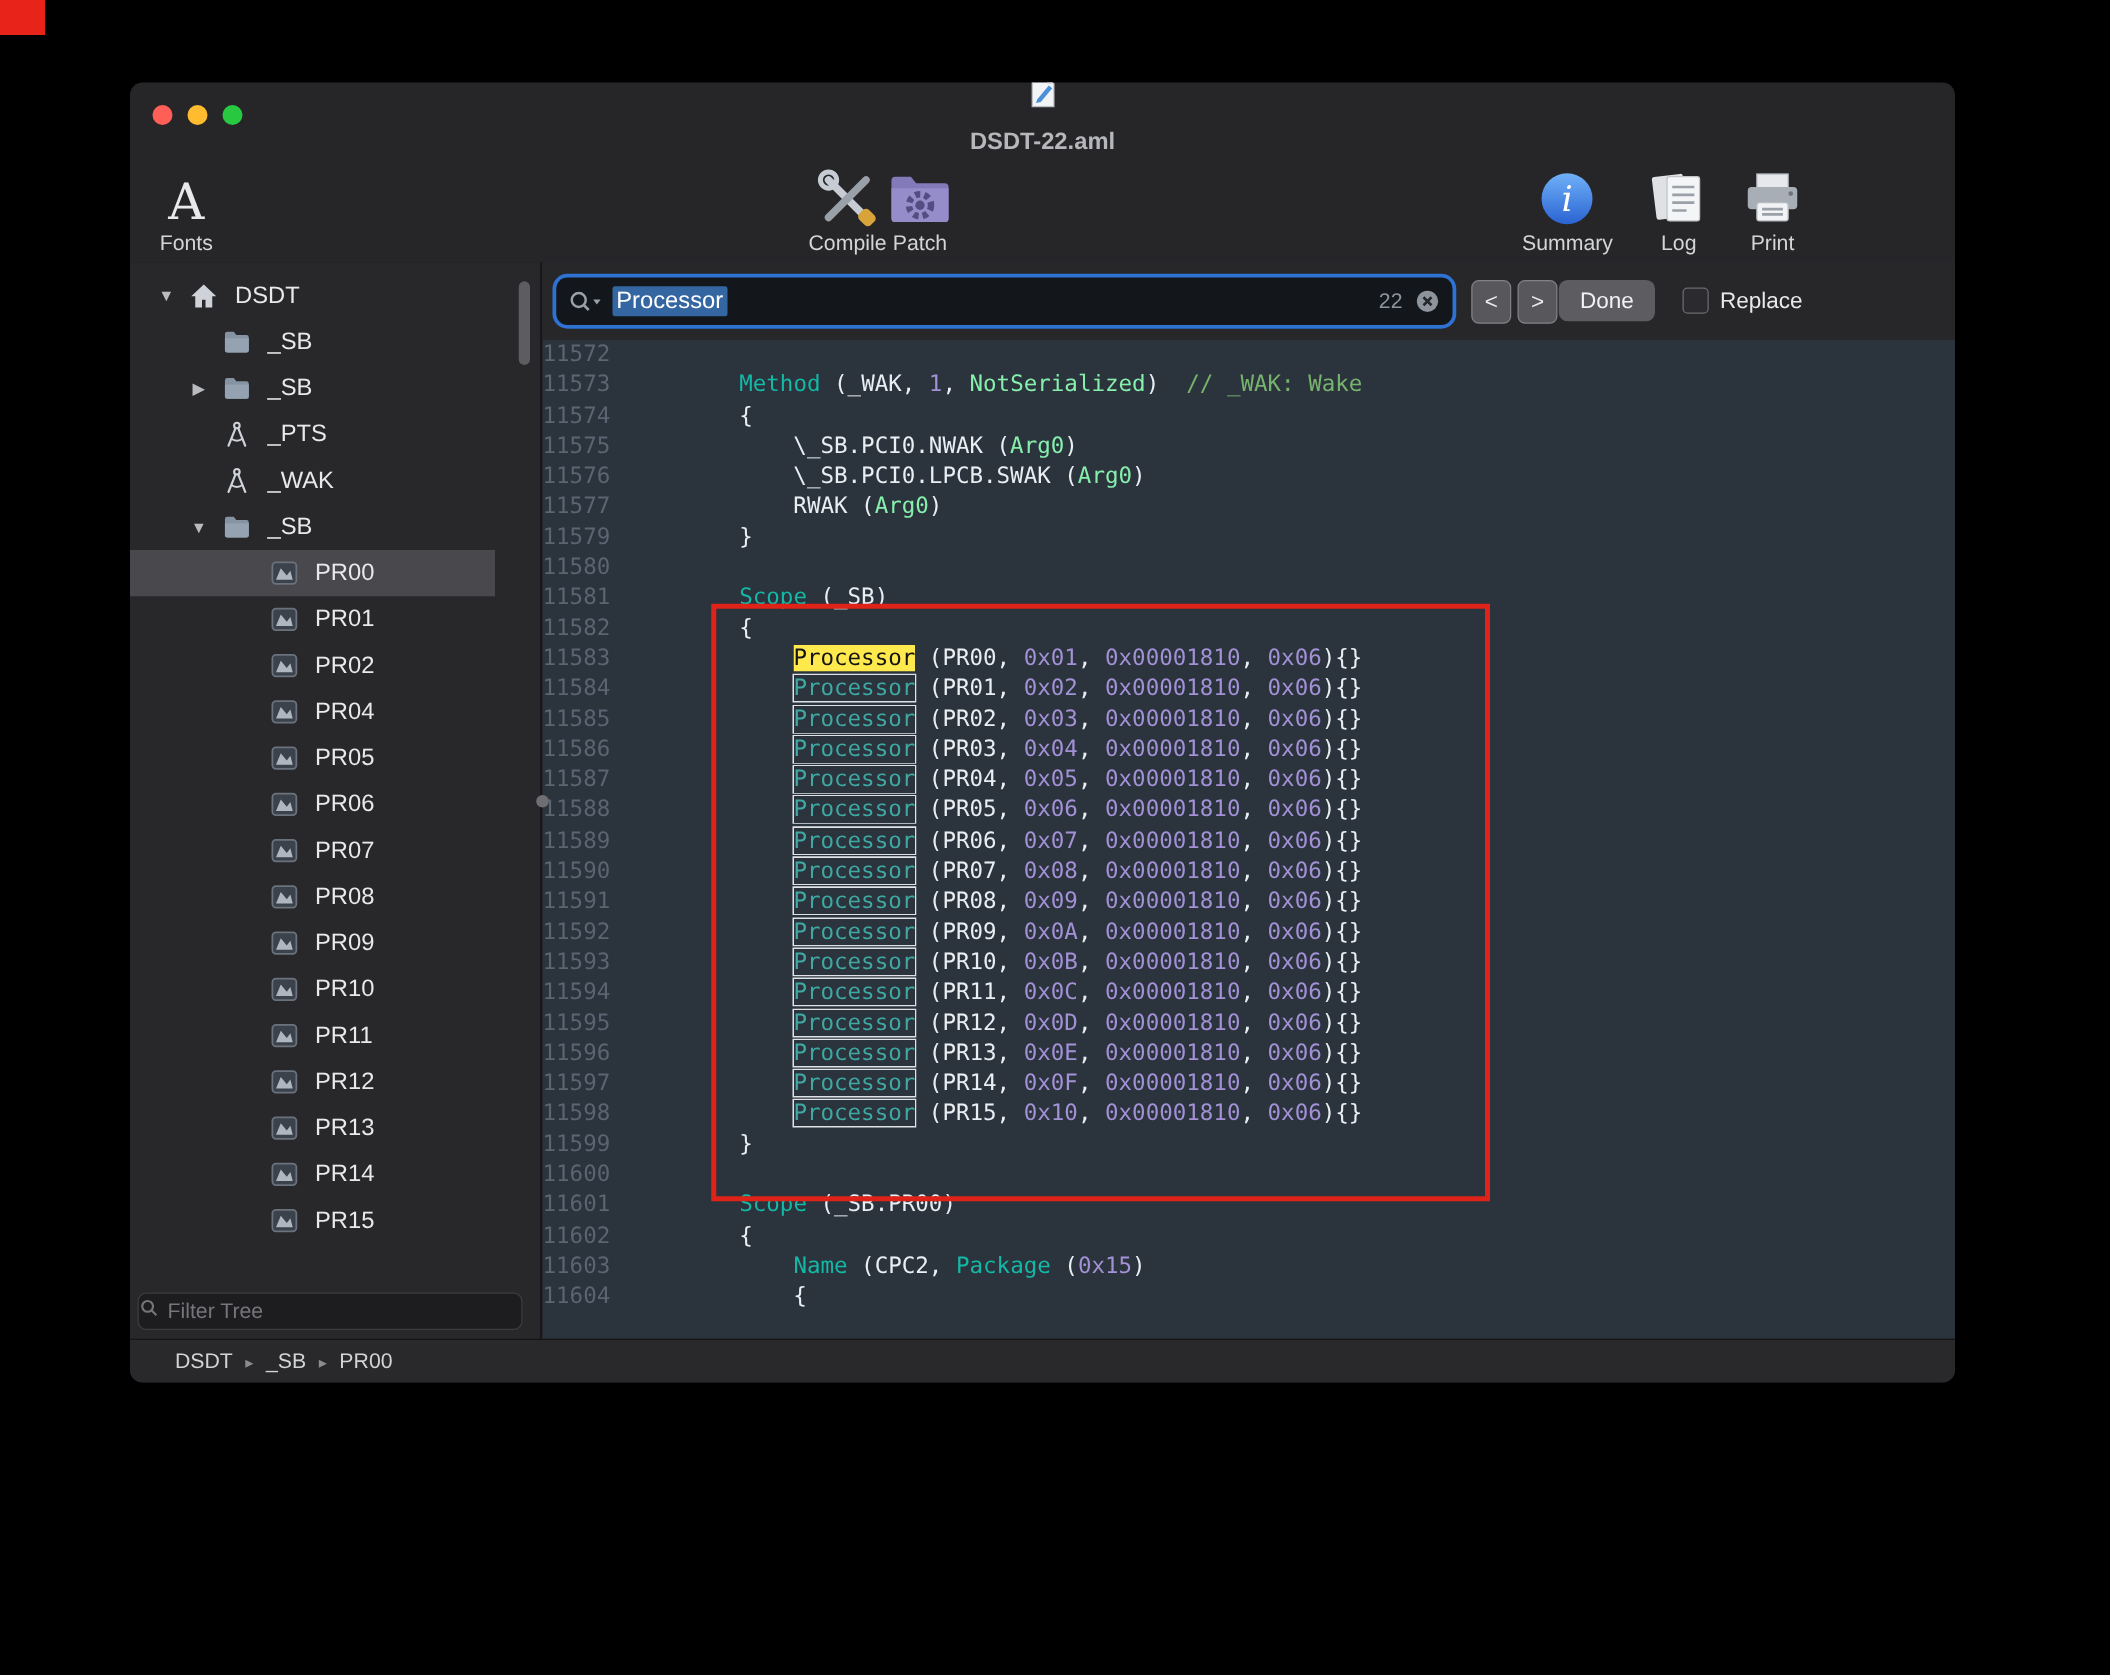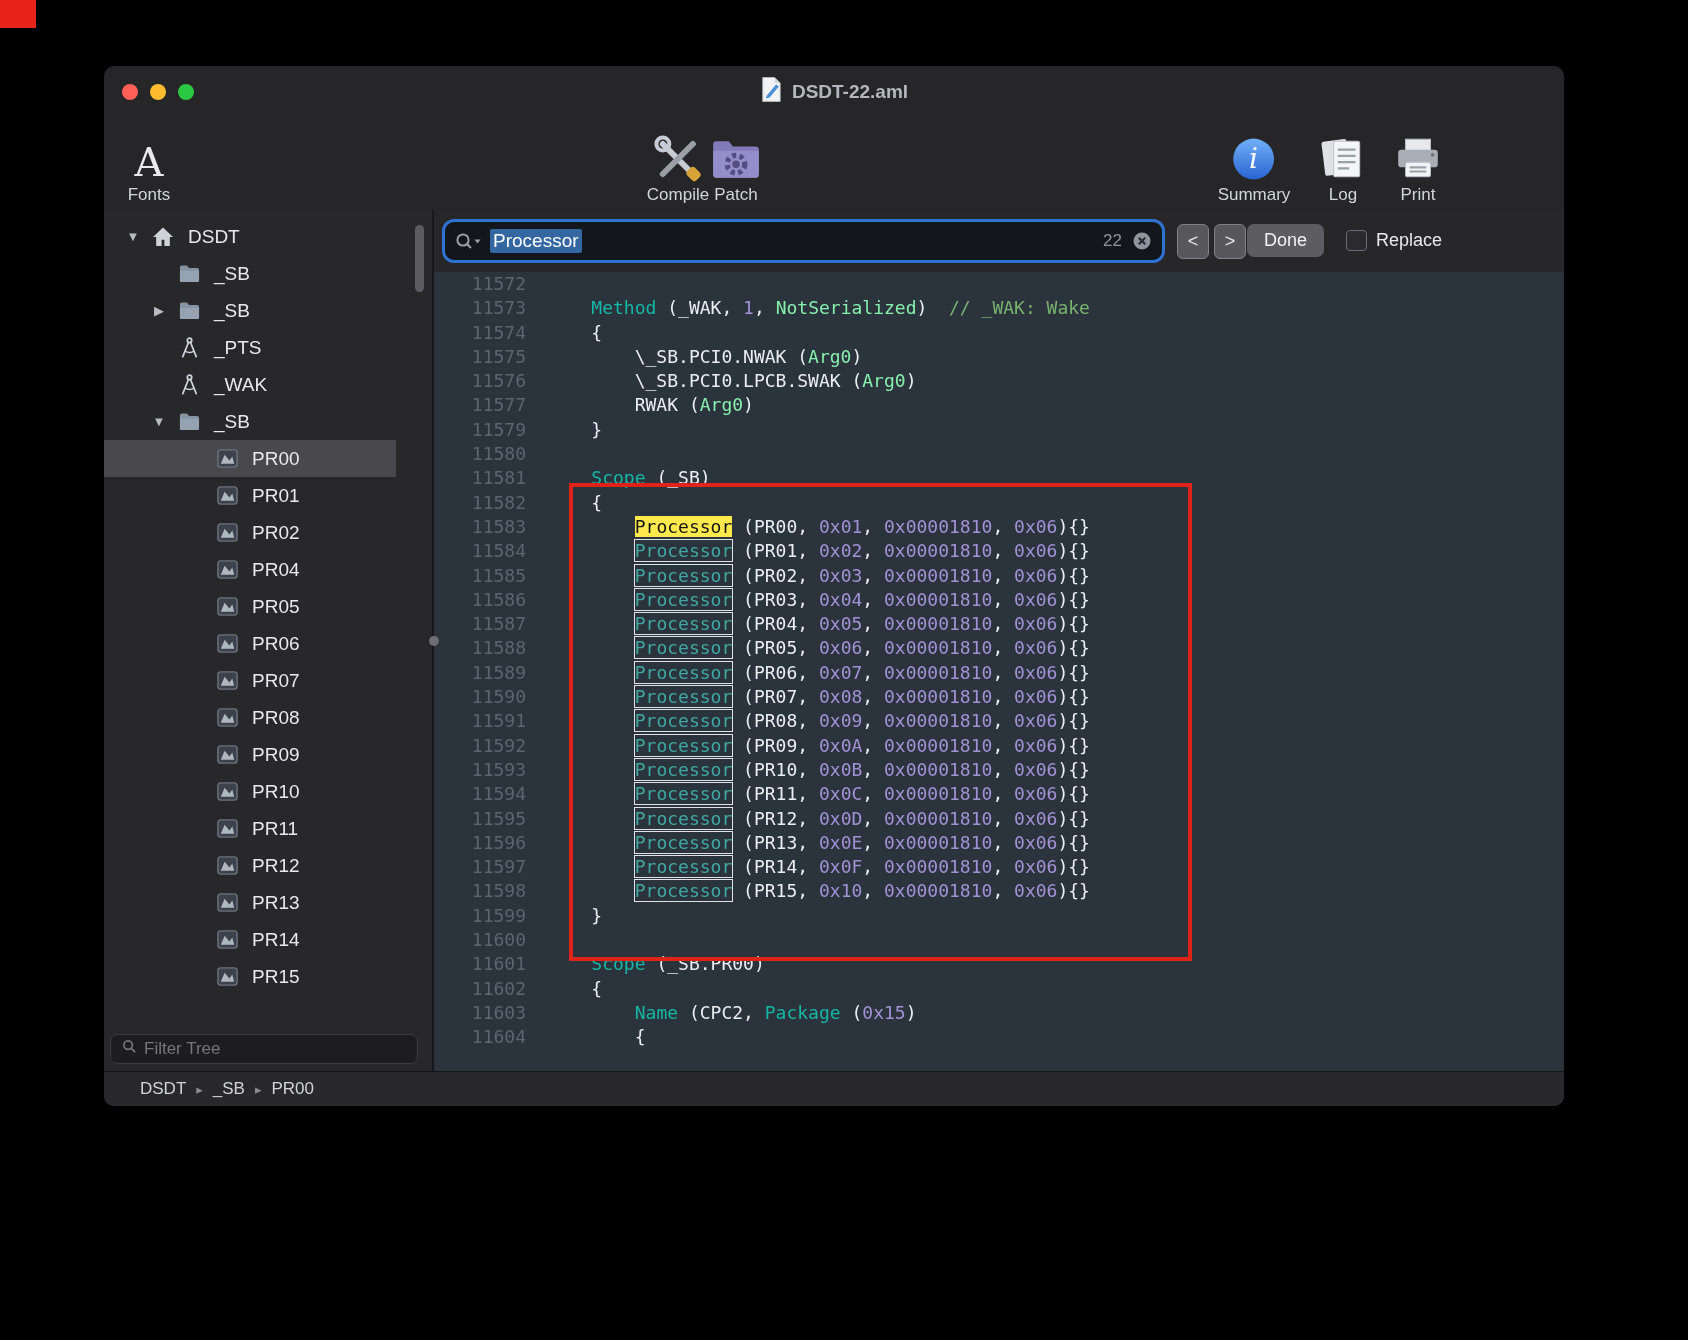--- a/index.html
+++ b/index.html
@@ -8,21 +8,21 @@
 
   .window{position:absolute;left:104px;top:66px;width:1460px;height:1040px;background:#262629;
     border-radius:10px;box-shadow:0 30px 80px rgba(0,0,0,.65);overflow:hidden;}
 
   
   .titlebar{position:absolute;top:0;left:0;right:0;height:52px;}
   .traffic{position:absolute;top:18px;left:18px;display:flex;gap:12px;}
   .light{width:16px;height:16px;border-radius:50%;}
   .light.close{background:#ff5f57;} .light.min{background:#febc2e;} .light.zoom{background:#28c840;}
   .title-wrap{position:absolute;top:0;left:0;right:0;height:52px;display:flex;align-items:center;
-    justify-content:center;gap:10px;color:#b6b7ba;font-size:19px;font-weight:600;}
+    justify-content:center;gap:10px;color:#b6b7ba;font-size:19px;font-weight:600;flex-direction:column;}
 
   
   .toolbar{position:absolute;top:52px;left:0;right:0;height:92px;border-bottom:1px solid #1d1d1f;}
   .tb-item{position:absolute;top:6px;transform:translateX(-50%);display:flex;flex-direction:column;
     align-items:center;color:#d4d5d7;font-size:17px;cursor:default;}
   .tb-icon{height:58px;display:flex;align-items:flex-end;justify-content:center;padding-bottom:3px;}
   .tb-fonts-glyph{font-family:"DejaVu Serif",serif;font-size:40px;color:#e9e9eb;line-height:1;}
 
   
   .content{position:absolute;top:144px;left:0;right:0;bottom:34px;display:flex;}
@@ -32,21 +32,21 @@
   .tree{position:absolute;top:8px;left:0;right:36px;}
   .tree-row{height:37px;display:flex;align-items:center;color:#e9e9eb;font-size:19px;}
   .tree-row.sel{background:#48484d;}
   .tree-row.d0{padding-left:16px;} .tree-row.d1{padding-left:42px;} .tree-row.d2{padding-left:106px;}
   .disc{width:26px;flex:none;font-size:13px;color:#babbbe;text-align:center;}
   .ticon{width:34px;flex:none;display:flex;align-items:center;justify-content:center;margin-right:8px;}
   .side-scroll{position:absolute;right:8px;top:15px;width:9px;height:67px;border-radius:5px;background:#5d5d61;}
   .splitter-dot{position:absolute;right:-7px;top:50%;margin-top:-5px;width:10px;height:10px;border-radius:50%;
     background:#6f6f73;z-index:6;}
   .filter-box{position:absolute;left:6px;right:14px;bottom:8px;height:28px;background:#1d1d20;
-    border:1px solid #3c3c40;border-radius:7px;display:flex;align-items:center;gap:7px;padding:0 11px;
+    border:1px solid #3c3c40;border-radius:7px;display:flex;align-items:center;gap:7px;padding:0 1px;
     color:#76767a;font-size:17px;}
 
   
   .editor{flex:1;position:relative;background:#2b333d;overflow:hidden;}
   .search-row{position:absolute;top:0;left:0;right:0;height:62px;background:#27272a;}
   .search-field{position:absolute;left:11px;top:12px;width:697px;height:38px;background:#13161b;
     border-radius:9px;box-shadow:0 0 0 3px #2e72d2;display:flex;align-items:center;padding:0 10px;}
   .search-text{font-family:"Liberation Sans",sans-serif;font-size:19px;color:#fff;background:#3466a2;
     padding:1px 3px;border-radius:2px;}
   .search-count{margin-left:auto;color:#8f959c;font-size:17px;}
@@ -56,21 +56,21 @@
     color:#ececee;font-size:18px;display:flex;align-items:center;justify-content:center;}
   .done-btn{position:absolute;left:813px;top:14px;width:77px;height:33px;background:#5d5d61;border-radius:7px;
     color:#f2f2f4;font-size:18px;display:flex;align-items:center;justify-content:center;}
   .replace-wrap{position:absolute;left:912px;top:14px;height:33px;display:flex;align-items:center;gap:9px;
     color:#e9e9eb;font-size:18px;}
   .checkbox{width:19px;height:19px;background:#2b2b2f;border:1px solid #6c6c70;border-radius:4px;}
 
   .code-area{position:absolute;top:62px;left:0;right:0;bottom:0;overflow:hidden;
     font-family:"DejaVu Sans Mono",monospace;font-size:18px;line-height:24.3px;}
   .code-line{display:flex;height:24.3px;white-space:pre;}
-  .lnum{width:100px;flex:none;text-align:right;padding-right:8px;color:#5b6571;box-sizing:border-box;}
+  .lnum{width:100px;flex:none;text-align:left;padding-right:8px;color:#5b6571;box-sizing:border-box;}
   .ltext{padding-left:14px;}
   .t-w{color:#e9eef3;} .t-k{color:#14b8a6;} .t-num{color:#a391d6;} .t-pink{color:#86efac;} .t-com{color:#77b36d;}
   .t-mc{background:#ffe94d;color:#141414;}
   .t-mb{color:#3fa8a2;box-shadow:0 0 0 1px #dfe3e8;}
   .red-annotation{position:absolute;left:135px;top:211px;width:623px;height:478px;border:4px solid #df2318;
     pointer-events:none;z-index:4;box-sizing:border-box;}
 
   
   .bottombar{position:absolute;left:0;right:0;bottom:0;height:34px;background:#29292c;border-top:1px solid #151517;
     display:flex;align-items:center;gap:10px;padding-left:36px;color:#d2d3d5;font-size:17px;}

